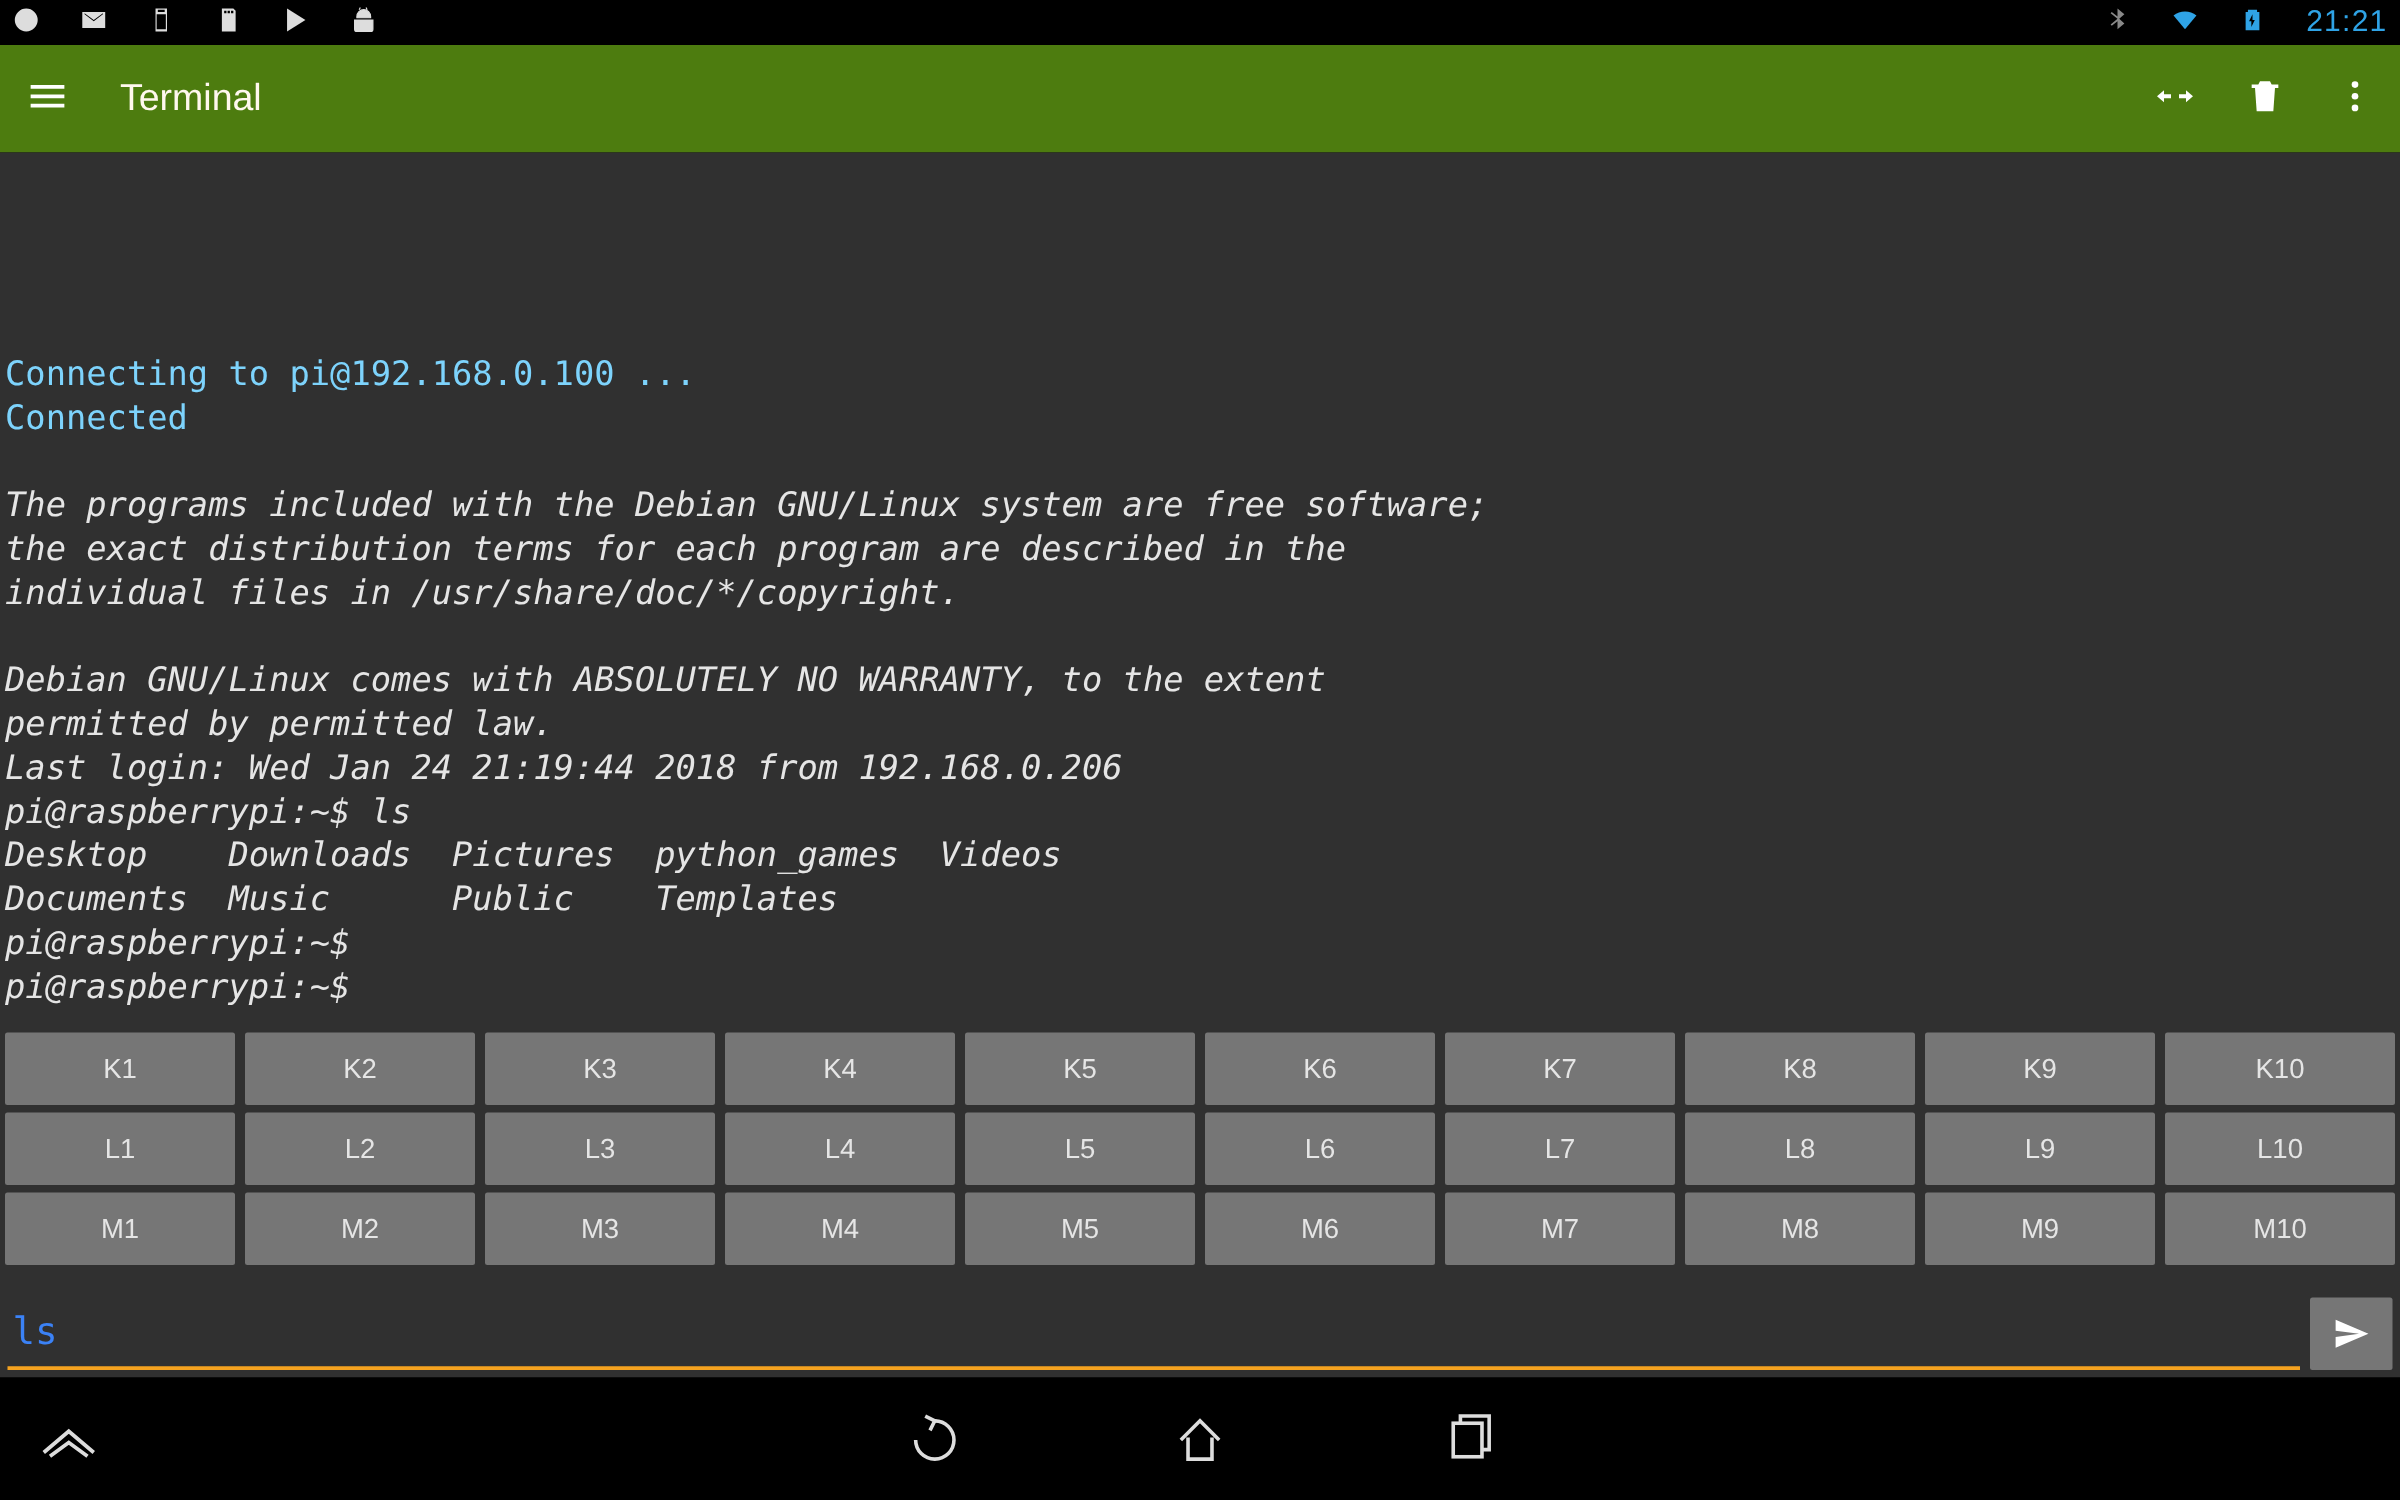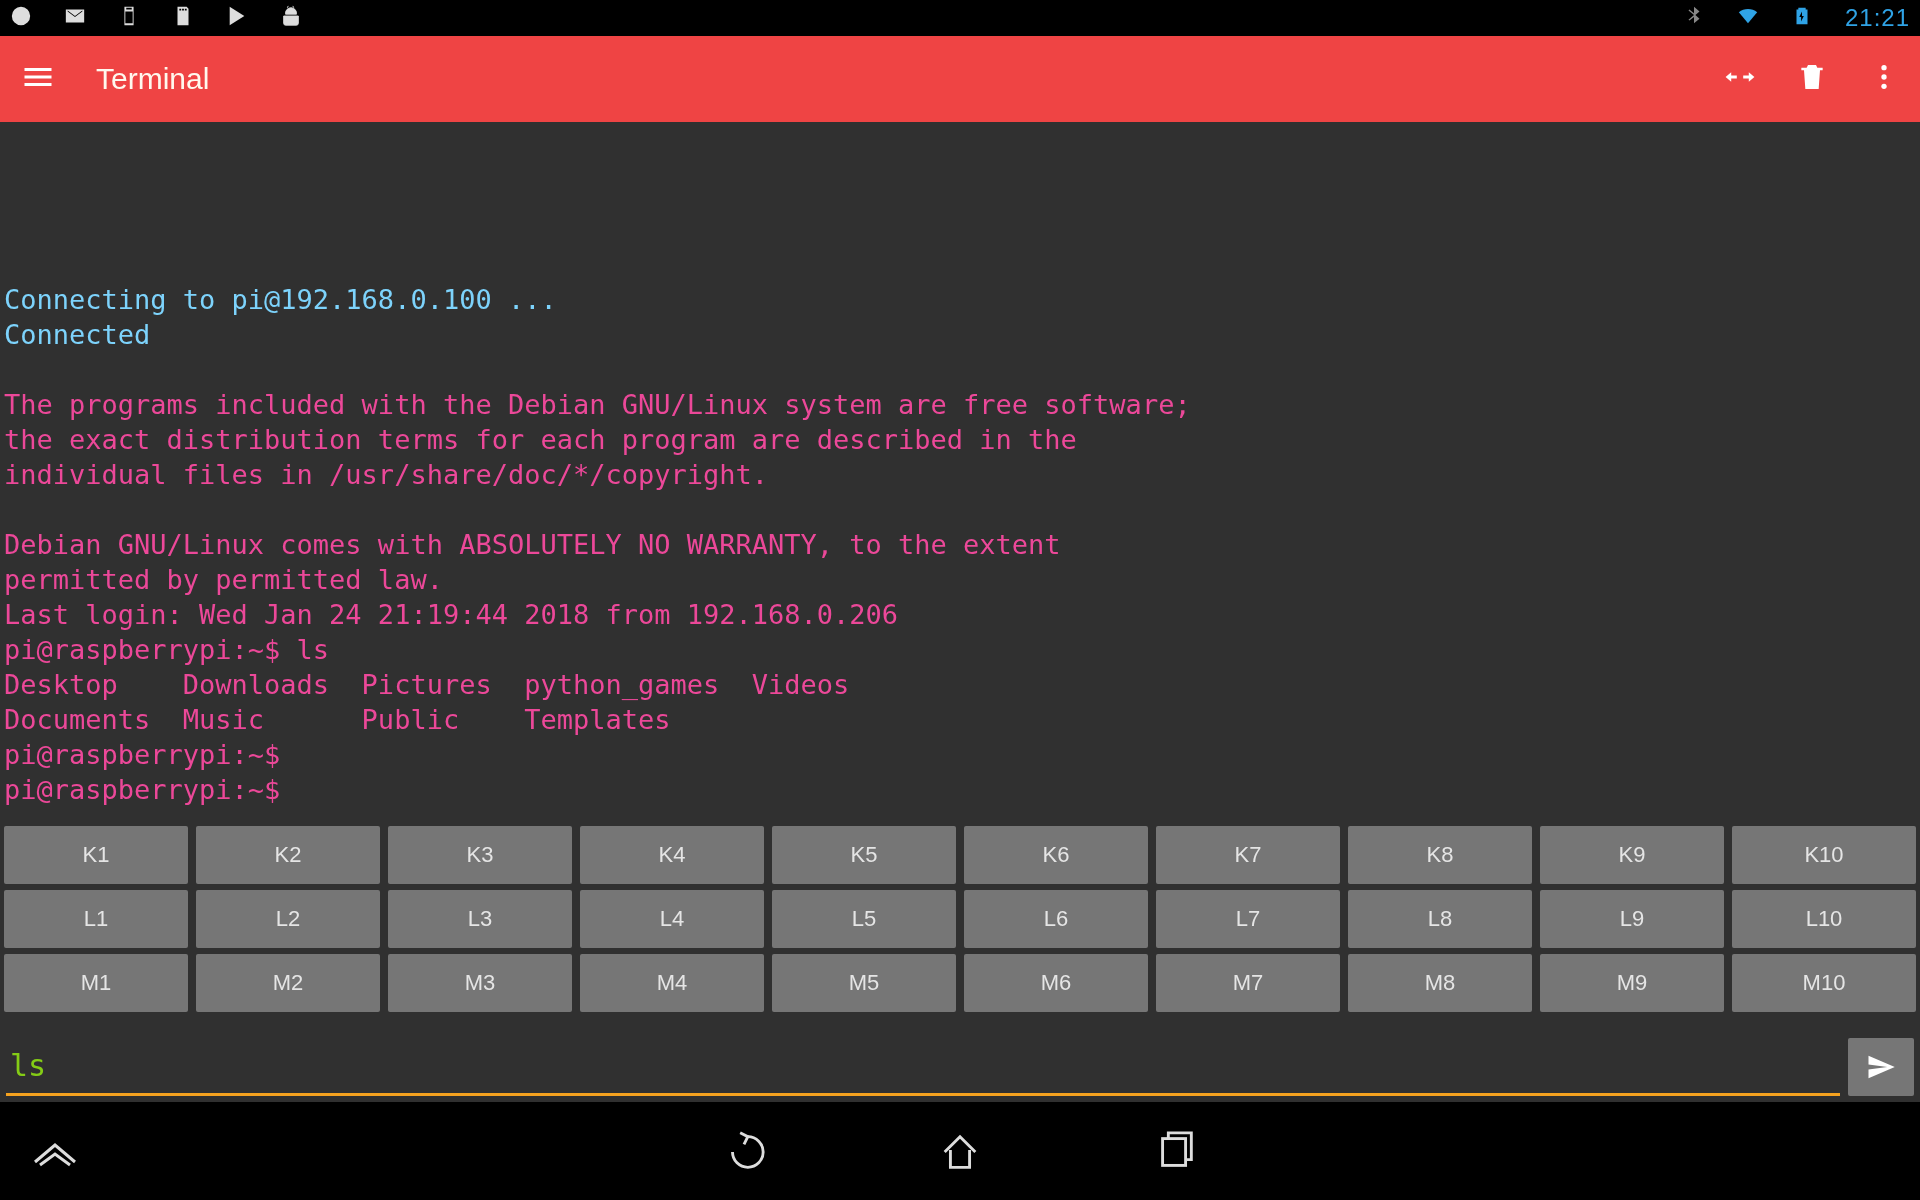--- a/index.html
+++ b/index.html
@@ -18,21 +18,21 @@
   .status-left, .status-right { display: flex; align-items: center; gap: 32px; }
   .status-left span, .status-right span { font-size: 22px; line-height: 1; }
   .status-right .clock { color: #2fa3e6; font-size: 24px; letter-spacing: 1px; }
   .status-right .battery, .status-right .wifi, .status-right .bt { color: #2fa3e6; }
   svg.icon-sm { width: 22px; height: 22px; fill: #ddd; }
   svg.icon-blue { fill: #2fa3e6; }
 
   
   .app-bar {
     height: 86px;
-    background: #ef4444;
+    background: #4d7c0f;
     display: flex;
     align-items: center;
     padding: 0 20px;
     color: #fff;
   }
   .app-bar .hamburger { margin-right: 40px; cursor: pointer; }
   .app-bar .title { font-size: 30px; flex: 1; font-weight: 400; color: #fff8ee; }
   .app-bar .actions { display: flex; align-items: center; gap: 40px; }
   .app-bar svg { width: 32px; height: 32px; fill: #fff; }
   .app-bar .hamburger svg { width: 36px; height: 36px; }
@@ -42,21 +42,21 @@
     background: #303030;
     height: 702px;
     padding: 160px 4px 4px 4px;
     font-family: "DejaVu Sans Mono", "Courier New", monospace;
     font-size: 27px;
     line-height: 35px;
     white-space: pre;
     overflow: hidden;
   }
   .t-yellow { color: #7dd3fc; }
-  .t-green  { color: #ec4899; }
+  .t-green  { color: #e5e5e5; font-style: italic; }
 
   
   .macro-area {
     background: #303030;
     padding: 2px 4px 4px 4px;
   }
   .macro-row { display: flex; gap: 8px; margin-bottom: 6px; }
   .macro-row:last-child { margin-bottom: 12px; text-align: right; }
   .macro-key {
     flex: 1;
@@ -85,21 +85,21 @@
     border-bottom: 3px solid #f5a21f;
     height: 58px;
     display: flex;
     align-items: center;
   }
   .cmd-input {
     width: 100%;
     background: transparent;
     border: none;
     outline: none;
-    color: #84cc16;
+    color: #3b82f6;
     font-family: "DejaVu Sans Mono", "Courier New", monospace;
     font-size: 30px;
     padding: 0 4px;
   }
   .send-btn {
     width: 66px;
     height: 58px;
     margin-left: 8px;
     background: #767676;
     border-radius: 2px;

